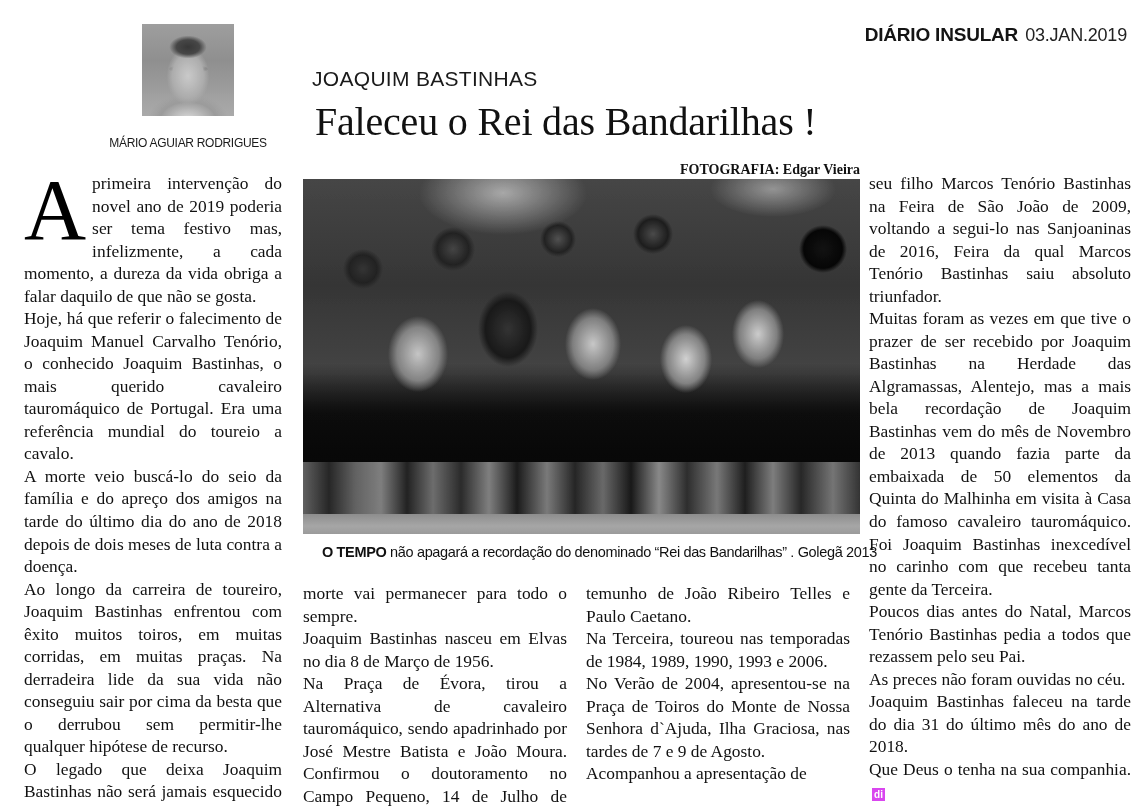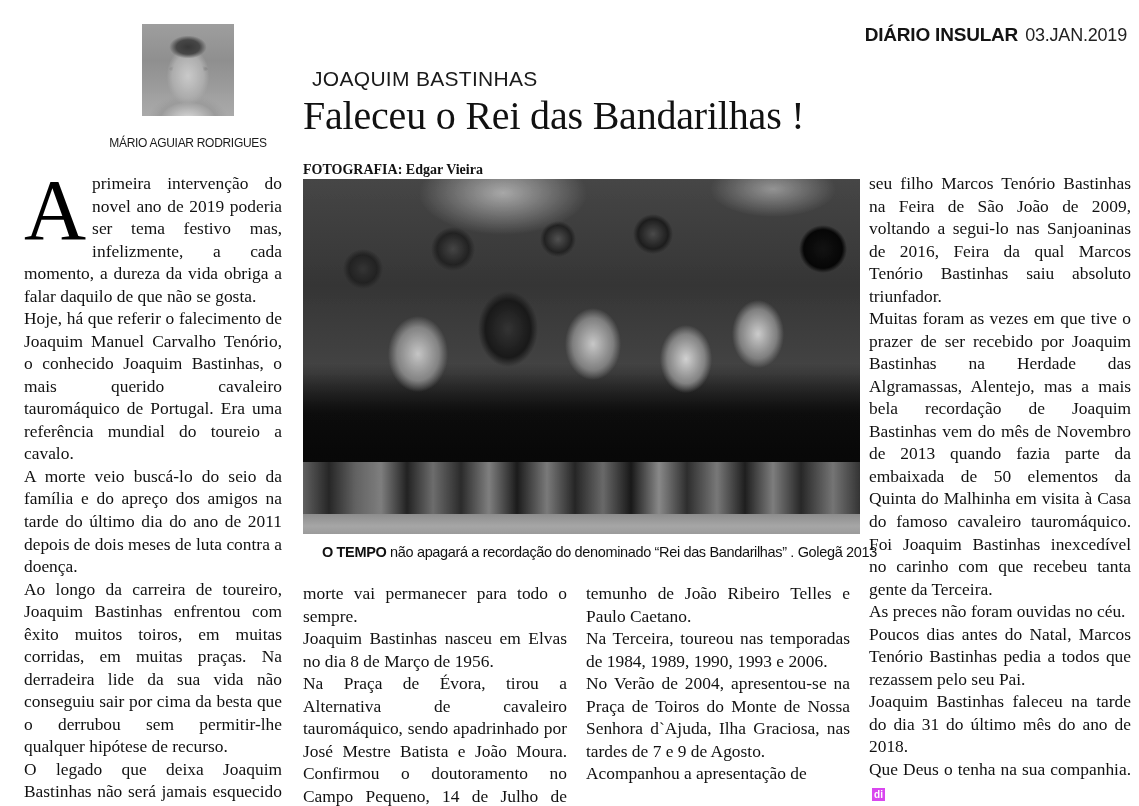--- a/index.html
+++ b/index.html
@@ -101,29 +101,30 @@
     line-height: 1;
     margin: 0 0 6px 9px;
   }
   .headline {
     font-family: "Liberation Serif", serif;
     font-size: 40px;
     font-weight: normal;
     line-height: 1.04;
     color: #111111;
     letter-spacing: -0.2px;
-    margin: 0;
+    margin: 12px;
   }
 
   
   .photo-credit {
     position: absolute;
     left: 303px;
     top: 146px;
     width: 557px;
+    text-align: right;
     font-family: "Liberation Serif", serif;
     font-weight: bold;
     font-size: 14px;
     color: #111111;
   }
   .photo {
     position: absolute;
     left: 303px;
     top: 163px;
     width: 557px;
@@ -260,40 +261,40 @@
     <div class="ground"></div>
   </div>
 
   <div class="photo-caption">
     <b>O TEMPO</b><span> não apagará a recordação do denominado “Rei das Bandarilhas” . Golegã 2013</span>
   </div>
 
   <div class="col" id="col1">
     <p><span class="dropcap">A</span><span>primeira intervenção do novel ano de 2019 poderia ser tema festivo mas, infelizmente, a cada momento, a dureza da vida obriga  a falar daquilo de que não se gosta.</span></p>
     <p>Hoje, há que referir o falecimento de Joaquim Manuel Carvalho Tenório, o conhecido Joaquim Bastinhas, o mais querido cavaleiro tauromáquico de Portugal. Era uma referência mundial do toureio a cavalo.</p>
-    <p>A morte veio buscá-lo do seio da família e do apreço dos amigos na tarde do último dia do ano de 2011 depois de dois meses de luta contra a doença.</p>
+    <p>A morte veio buscá-lo do seio da família e do apreço dos amigos na tarde do último dia do ano de 2018 depois de dois meses de luta contra a doença.</p>
     <p> Ao longo da carreira de toureiro, Joaquim Bastinhas enfrentou com êxito muitos toiros, em muitas corridas, em muitas praças. Na derradeira lide da sua vida não conseguiu sair por cima da besta que o derrubou sem permitir-lhe qualquer hipótese de recurso.</p>
     <p>O legado que deixa Joaquim Bastinhas não será jamais esquecido ou ignorado, tal como a dor pela sua</p>
   </div>
 
   <div class="col" id="col2">
     <p>morte vai permanecer para todo o sempre.</p>
     <p>Joaquim Bastinhas nasceu em Elvas no dia 8 de Março de 1956.</p>
     <p>Na Praça de Évora, tirou a Alternativa de cavaleiro tauromáquico, sendo apadrinhado por José Mestre Batista e João Moura. Confirmou o doutoramento no Campo Pequeno, 14 de Julho de 1983, com o tes-</p>
   </div>
 
   <div class="col" id="col3">
     <p>temunho de João Ribeiro Telles e Paulo Caetano.</p>
     <p>Na Terceira, toureou nas temporadas de 1984, 1989, 1990, 1993 e 2006.</p>
     <p>No Verão de 2004, apresentou-se na Praça de Toiros do Monte de Nossa Senhora d`Ajuda, Ilha Graciosa, nas tardes de 7 e 9 de Agosto.</p>
     <p>Acompanhou a apresentação de</p>
   </div>
 
   <div class="col" id="col4">
     <p>seu filho Marcos Tenório Bastinhas na Feira de São João de 2009, voltando a segui-lo nas Sanjoaninas de 2016, Feira da qual Marcos Tenório Bastinhas saiu absoluto triunfador.</p>
     <p>Muitas foram as vezes em que tive o prazer de ser recebido por Joaquim Bastinhas na Herdade das Algramassas, Alentejo, mas a mais bela recordação de Joaquim Bastinhas vem do mês de Novembro de 2013 quando fazia parte da embaixada de 50 elementos da Quinta do Malhinha em visita à Casa do famoso cavaleiro tauromáquico. Foi Joaquim Bastinhas inexcedível no carinho com que recebeu tanta gente da Terceira.</p>
+    <p> Poucos dias antes do Natal, Marcos Tenório Bastinhas pedia a todos que rezassem pelo seu Pai.</p>
     <p> As preces não foram ouvidas no céu.</p>
-    <p> Poucos dias antes do Natal, Marcos Tenório Bastinhas pedia a todos que rezassem pelo seu Pai.</p>
     <p>Joaquim Bastinhas faleceu na tarde do dia 31 do último mês do ano de 2018.</p>
     <p><span>Que Deus o tenha na sua companhia.</span><span class="endmark">di</span></p>
   </div>
 
 </div>
 
 </body></html>

